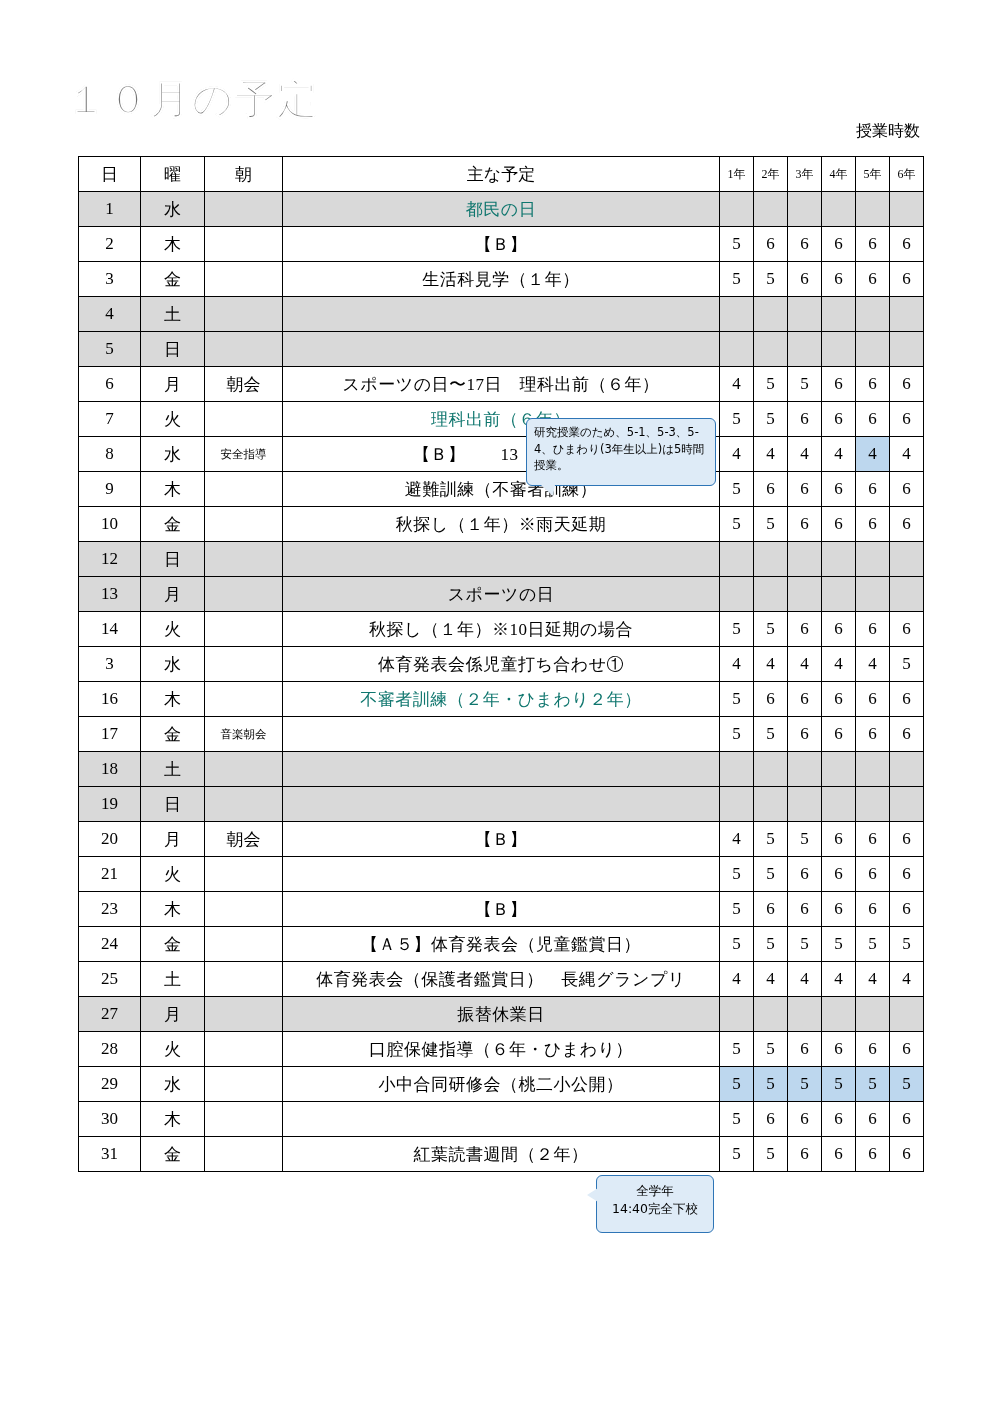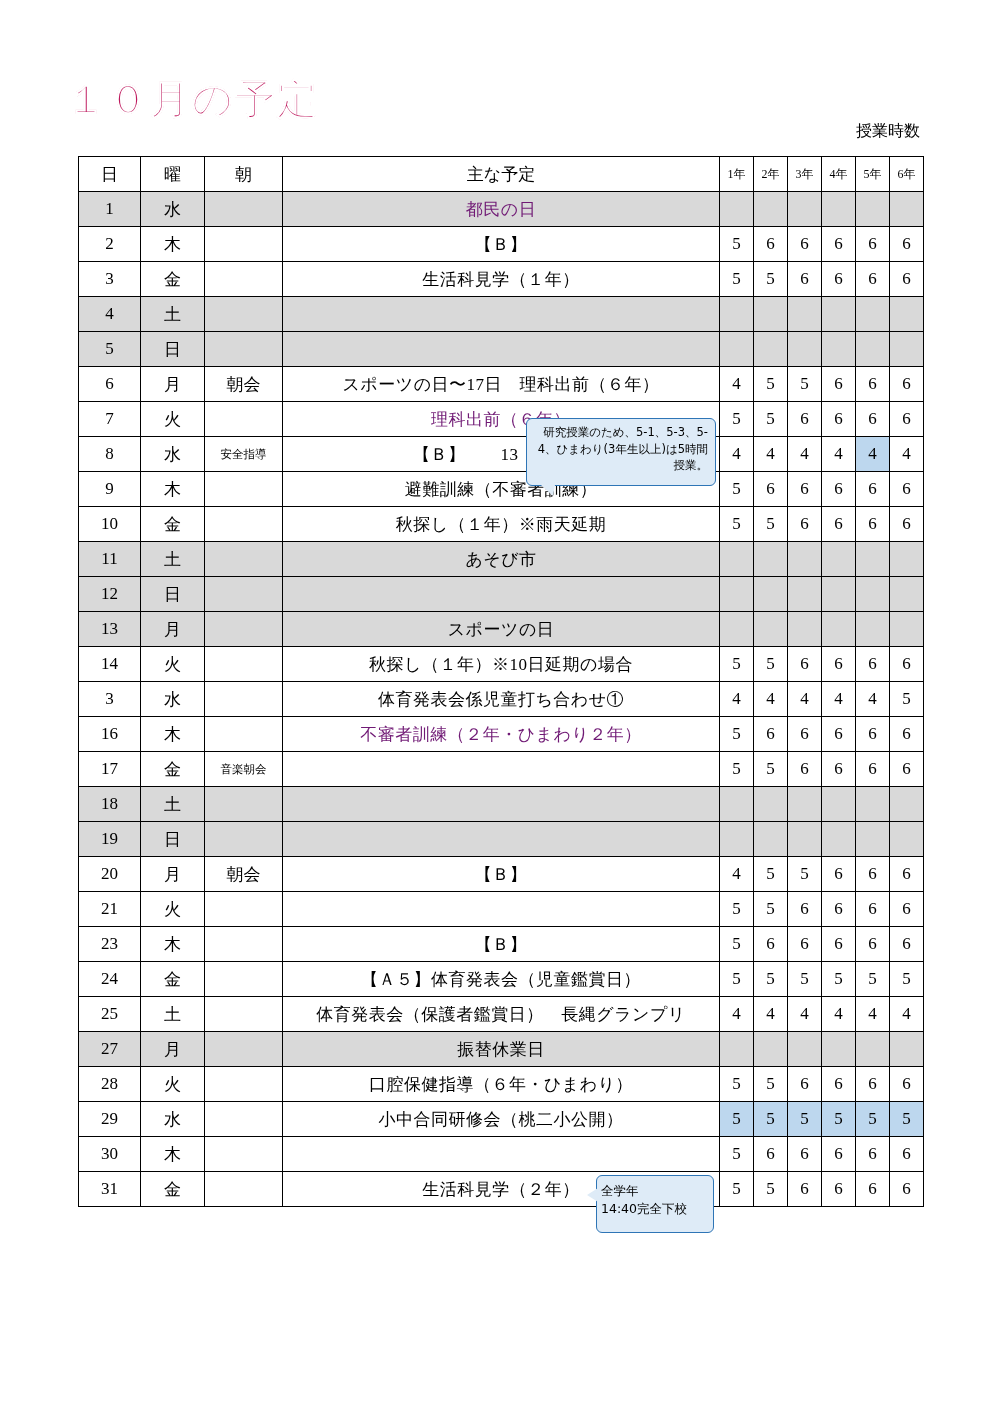--- a/index.html
+++ b/index.html
@@ -18,21 +18,21 @@
 
   
   .title {
     position: absolute;
     left: 66px;
     top: 72px;
     font-family: "DejaVu Sans", sans-serif;
     font-size: 40px;
     font-weight: bold;
     letter-spacing: 2px;
-    color: #be185d;
+    color: #737373;
     -webkit-text-stroke: 1px #ffffff;
   }
 
   
   .hours-caption {
     position: absolute;
     right: 80px;
     top: 121px;
     font-size: 16px;
     font-family: "Liberation Serif", serif;
@@ -91,35 +91,34 @@
   }
   td.num {
     font-size: 17px;
   }
 
   
   tr.shaded td { background: #d9d9d9; }
   tr.shaded td.plan { background: #d9d9d9; }
 
   
-  td.plan.grey { color: #701a75; }
+  td.plan.grey { color: #0f766e; }
 
   
   td.num.hl { background: #bdd7ee; }
 
   
   .balloon {
     position: absolute;
     background: #deebf7;
     border: 1px solid #2e75b6;
     font-family: "DejaVu Sans", sans-serif;
     color: #000000;
     box-sizing: border-box;
     border-radius: 6px;
-    text-align: right;
   }
   .balloon .txt {
     display: block;
     padding: 5px 7px;
     line-height: 1.45;
   }
   .balloon .tail {
     position: absolute;
     width: 0; height: 0;
   }
@@ -148,21 +147,21 @@
     border-top: 13px solid #2e75b6;
     z-index: -1;
   }
 
   #balloon-2 {
     left: 596px;
     top: 1175px;
     width: 118px;
     height: 58px;
     font-size: 12.5px;
-    text-align: left;
+    text-align: center;
   }
   #balloon-2 .txt { padding: 6px 4px; }
   #balloon-2 .tail {
     left: -10px;
     top: 12px;
     border-top: 7px solid transparent;
     border-bottom: 7px solid transparent;
     border-right: 11px solid #deebf7;
   }
   #balloon-2 .tailb {
@@ -326,32 +325,20 @@
           <td class="morning"></td>
           <td class="plan">秋探し（１年）※雨天延期</td>
           <td class="num">5</td>
           <td class="num">5</td>
           <td class="num">6</td>
           <td class="num">6</td>
           <td class="num">6</td>
           <td class="num">6</td>
         </tr>
         <tr class="shaded">
-          <td>11</td>
-          <td>土</td>
-          <td class="morning"></td>
-          <td class="plan">あそび市</td>
-          <td class="num"></td>
-          <td class="num"></td>
-          <td class="num"></td>
-          <td class="num"></td>
-          <td class="num"></td>
-          <td class="num"></td>
-        </tr>
-        <tr class="shaded">
           <td>12</td>
           <td>日</td>
           <td class="morning"></td>
           <td class="plan"></td>
           <td class="num"></td>
           <td class="num"></td>
           <td class="num"></td>
           <td class="num"></td>
           <td class="num"></td>
           <td class="num"></td>
@@ -545,21 +532,21 @@
           <td class="num">6</td>
           <td class="num">6</td>
           <td class="num">6</td>
           <td class="num">6</td>
           <td class="num">6</td>
         </tr>
         <tr>
           <td>31</td>
           <td>金</td>
           <td class="morning"></td>
-          <td class="plan">生活科見学（２年）</td>
+          <td class="plan">紅葉読書週間（２年）</td>
           <td class="num">5</td>
           <td class="num">5</td>
           <td class="num">6</td>
           <td class="num">6</td>
           <td class="num">6</td>
           <td class="num">6</td>
         </tr>
       </tbody>
   </table>
 </div>

